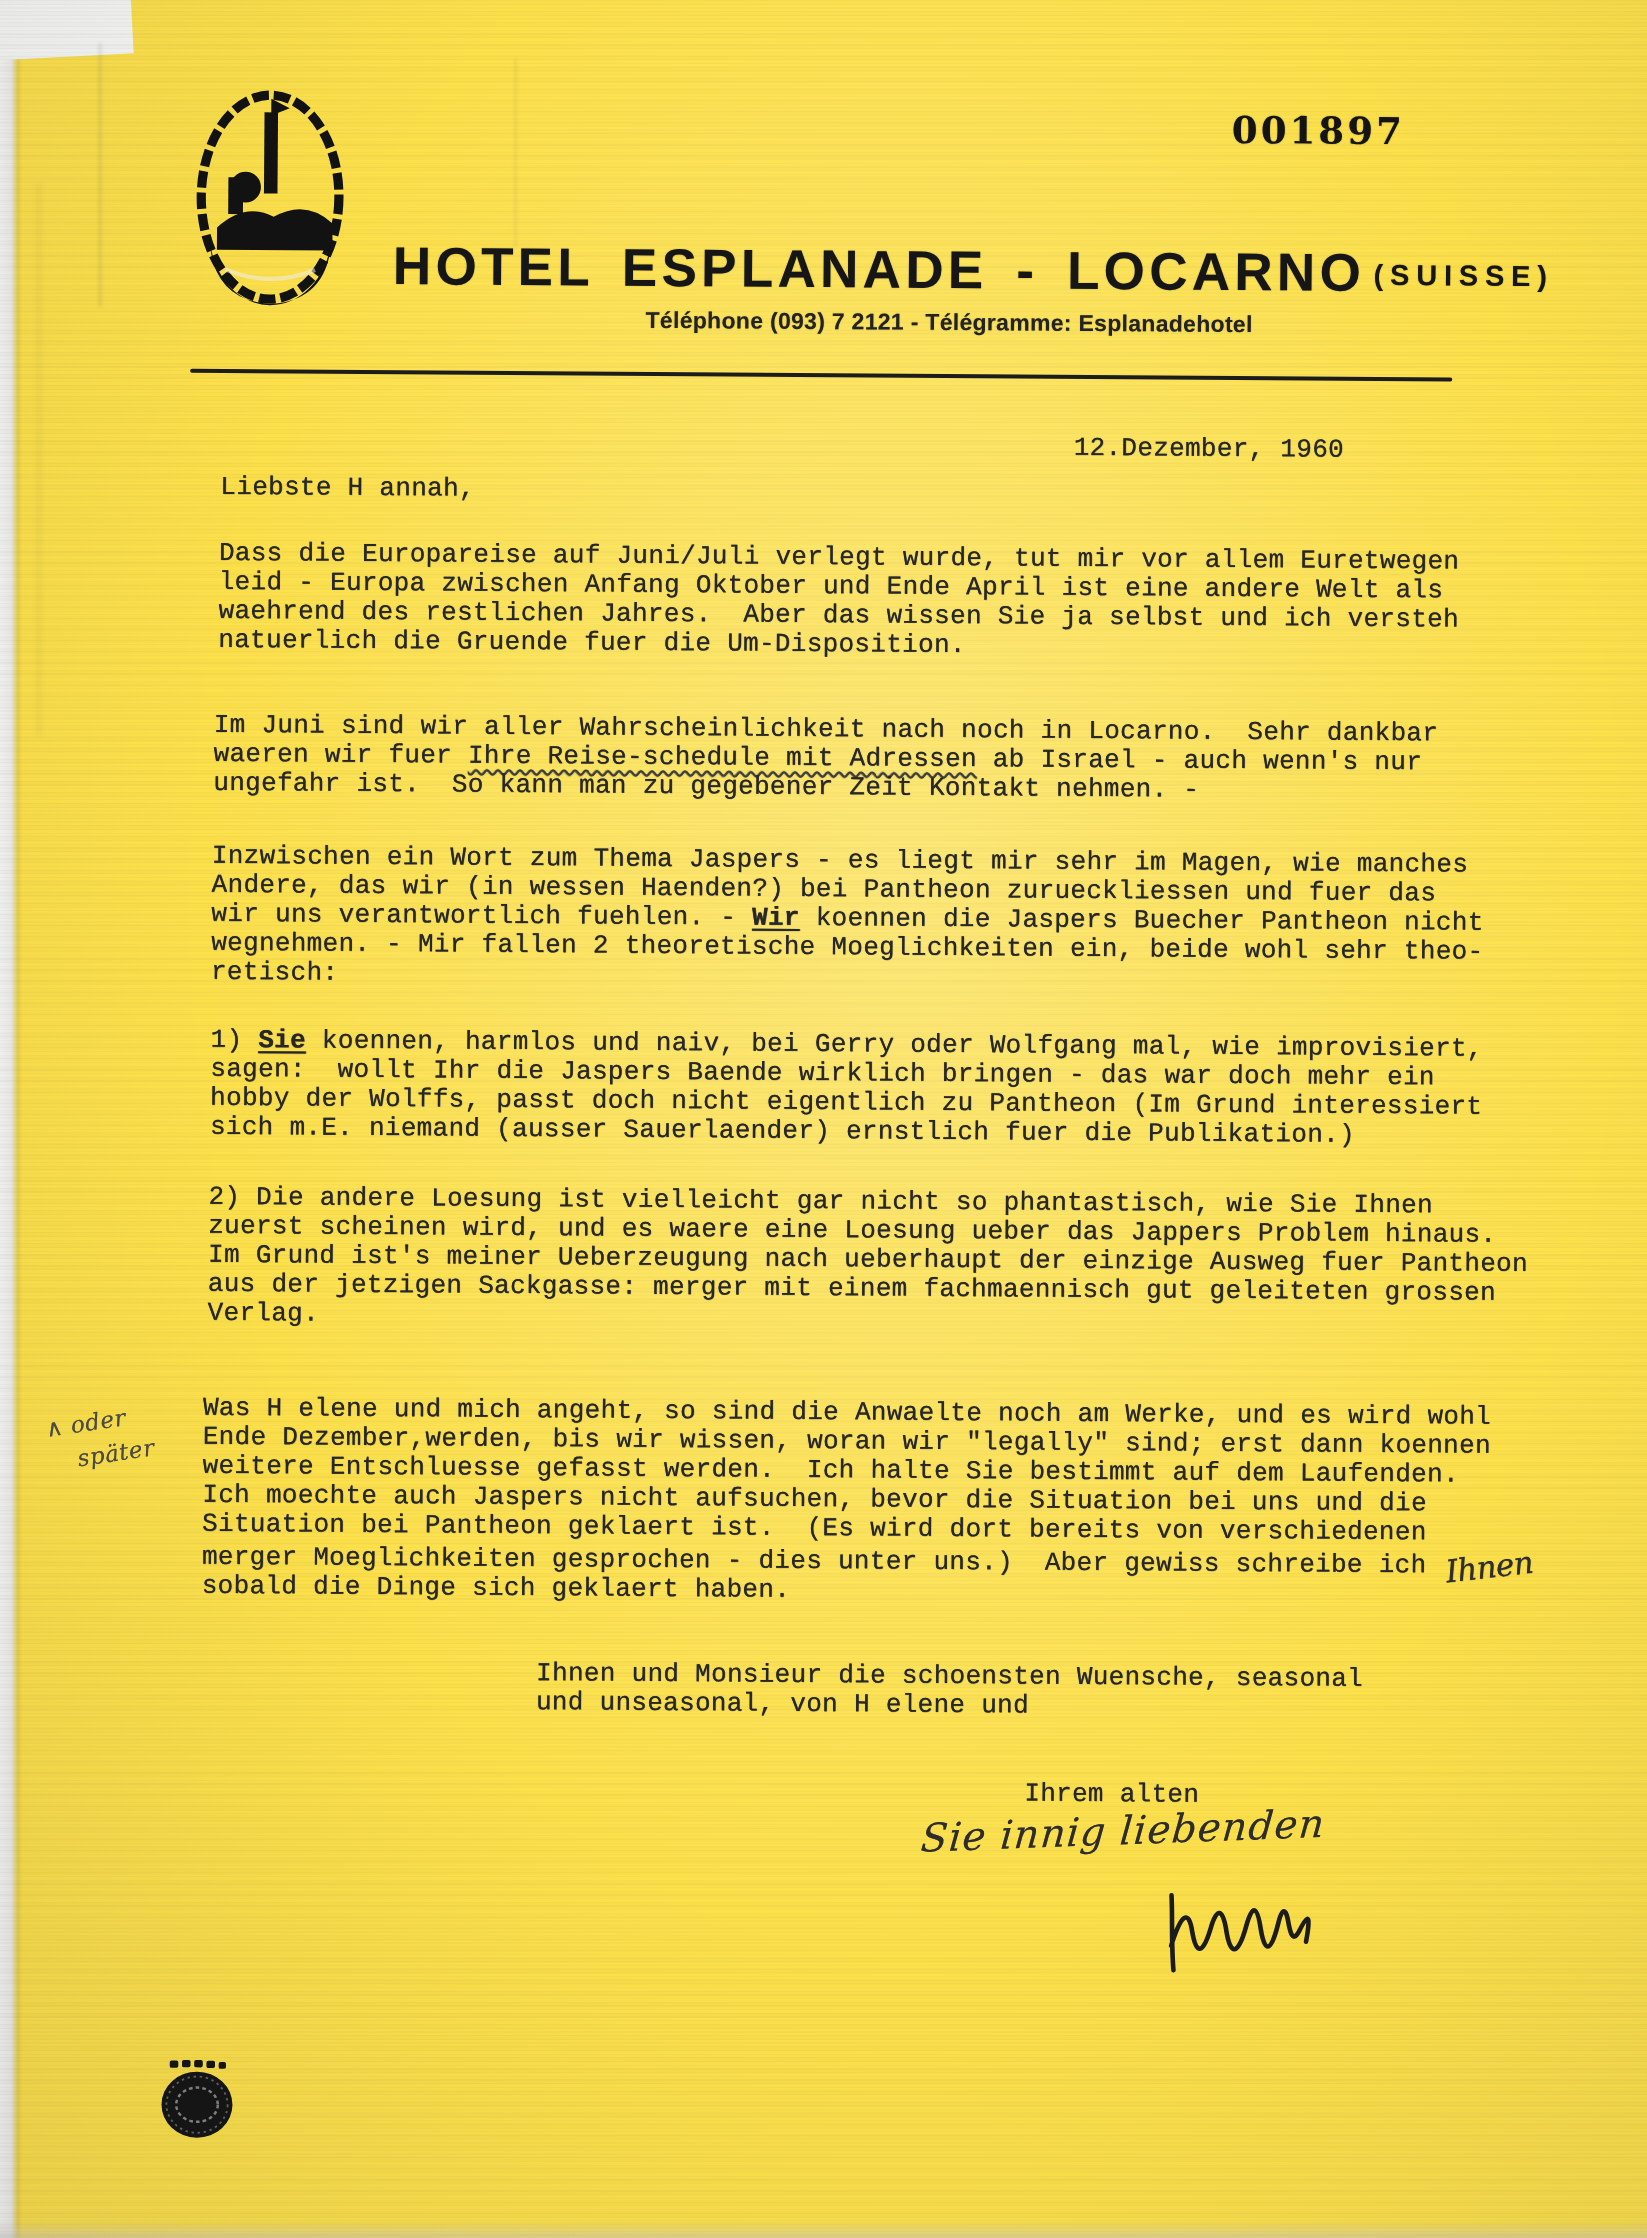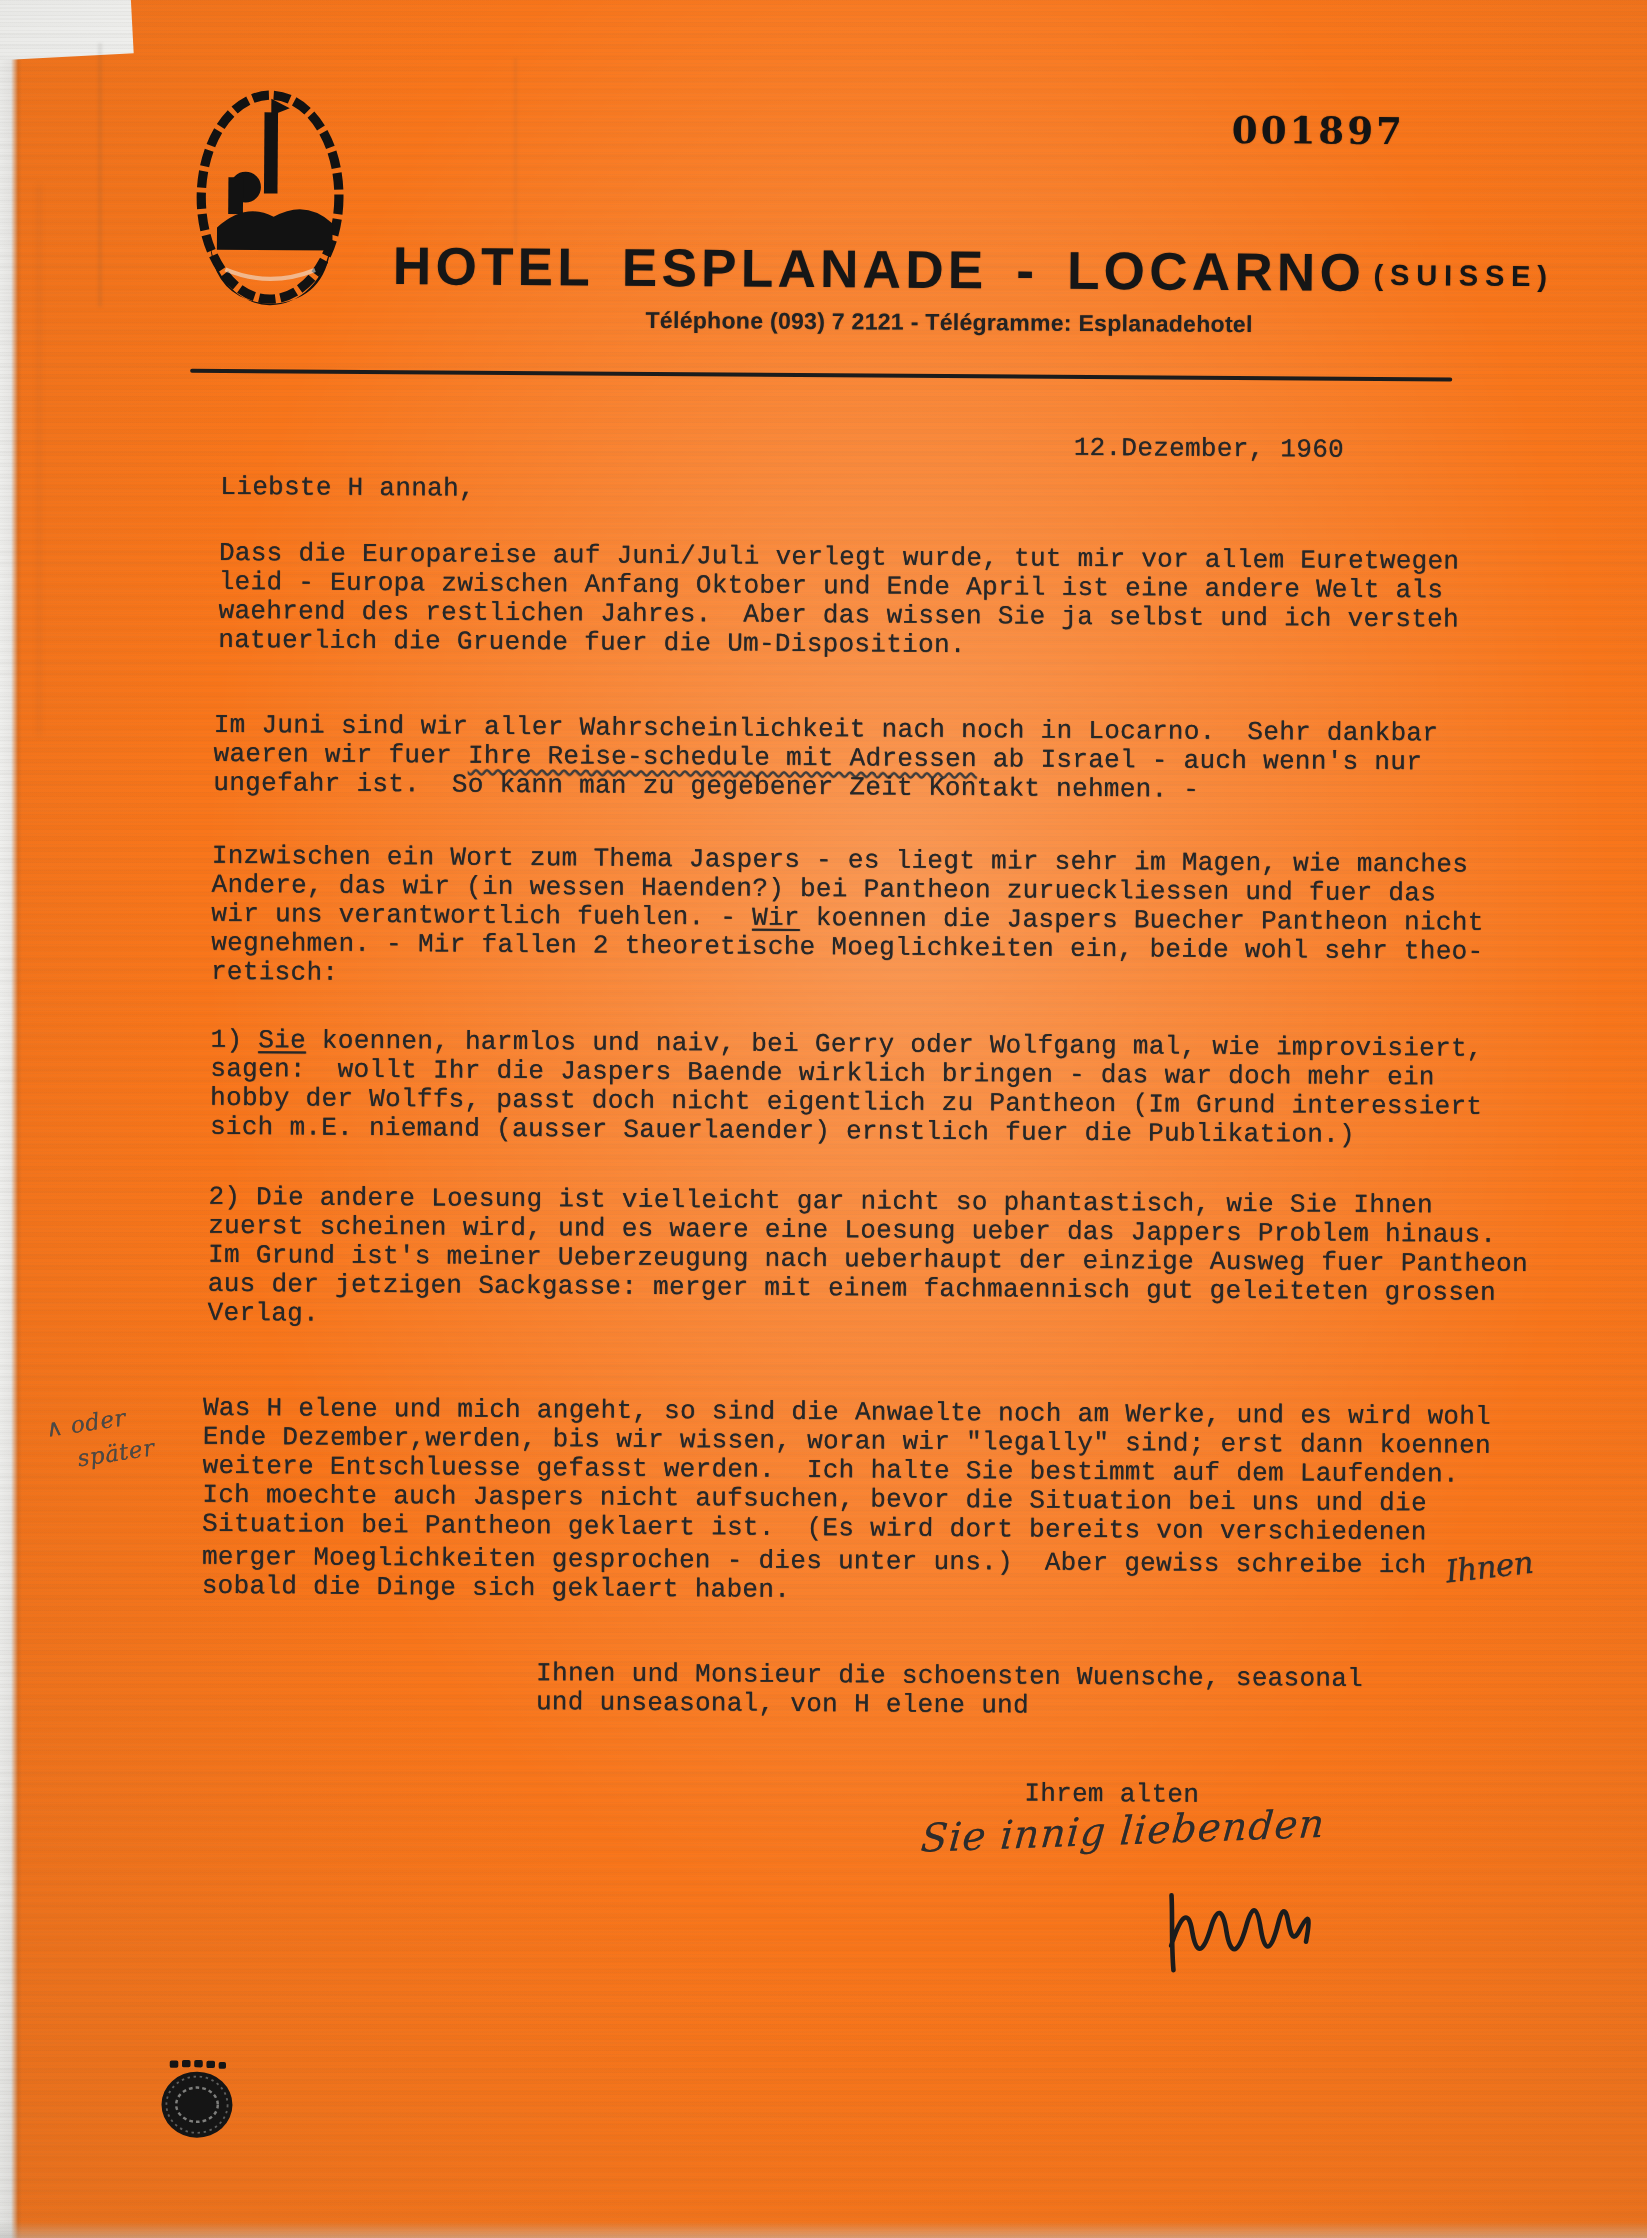--- a/index.html
+++ b/index.html
@@ -1,19 +1,19 @@
 <!DOCTYPE html>
 <html style="font-size:9.8px"><head>
 <meta charset="utf-8">
 <style>
   html,body{margin:0;padding:0;background:#d8d7d4;}
   .page{
     position:relative;
     width:1647px;height:2239px;
-    background:#f97316;
+    background:#fde047;
     overflow:hidden;
     font-family:"Liberation Sans",sans-serif;
   }
   
   .page::before{
     content:"";position:absolute;inset:0;z-index:1;pointer-events:none;
     background:
       repeating-linear-gradient(180deg, rgba(110,110,105,.045) 0 1.2px, rgba(255,255,255,0) 1.2px 3.7px),
       repeating-linear-gradient(180deg, rgba(140,140,135,.03) 0 5.5px, rgba(255,255,255,.02) 5.5px 11px);
   }
@@ -55,21 +55,21 @@
 
   
   .tw{
     position:absolute;
     font-family:"Liberation Mono","DejaVu Sans Mono",monospace;
     font-size:26px;line-height:29px;letter-spacing:0.3px;color:#272727;
     text-shadow:0 0 0.7px rgba(40,40,40,.7), 0.4px 0.4px 0.6px rgba(70,70,70,.4);
     white-space:pre;
   }
   .tl{white-space:pre;}
-  .u{text-decoration:underline;text-decoration-thickness:1.8px;text-underline-offset:4.3px;}
+  .u{text-decoration:underline;text-decoration-thickness:1.8px;text-underline-offset:4.3px;font-weight:bold;}
   .w{text-decoration:underline wavy #3d3d3d;text-decoration-thickness:1.5px;text-underline-offset:6.1px;}
 
   
   .hand{
     font-family:"DejaVu Serif",serif;font-style:italic;color:#2d2d2d;
     text-shadow:0 0 0.6px rgba(30,30,30,.5);
   }
   .hand-inline{
     font-family:"DejaVu Serif",serif;font-style:italic;
     display:inline-block;font-size:31px;letter-spacing:-0.6px;

